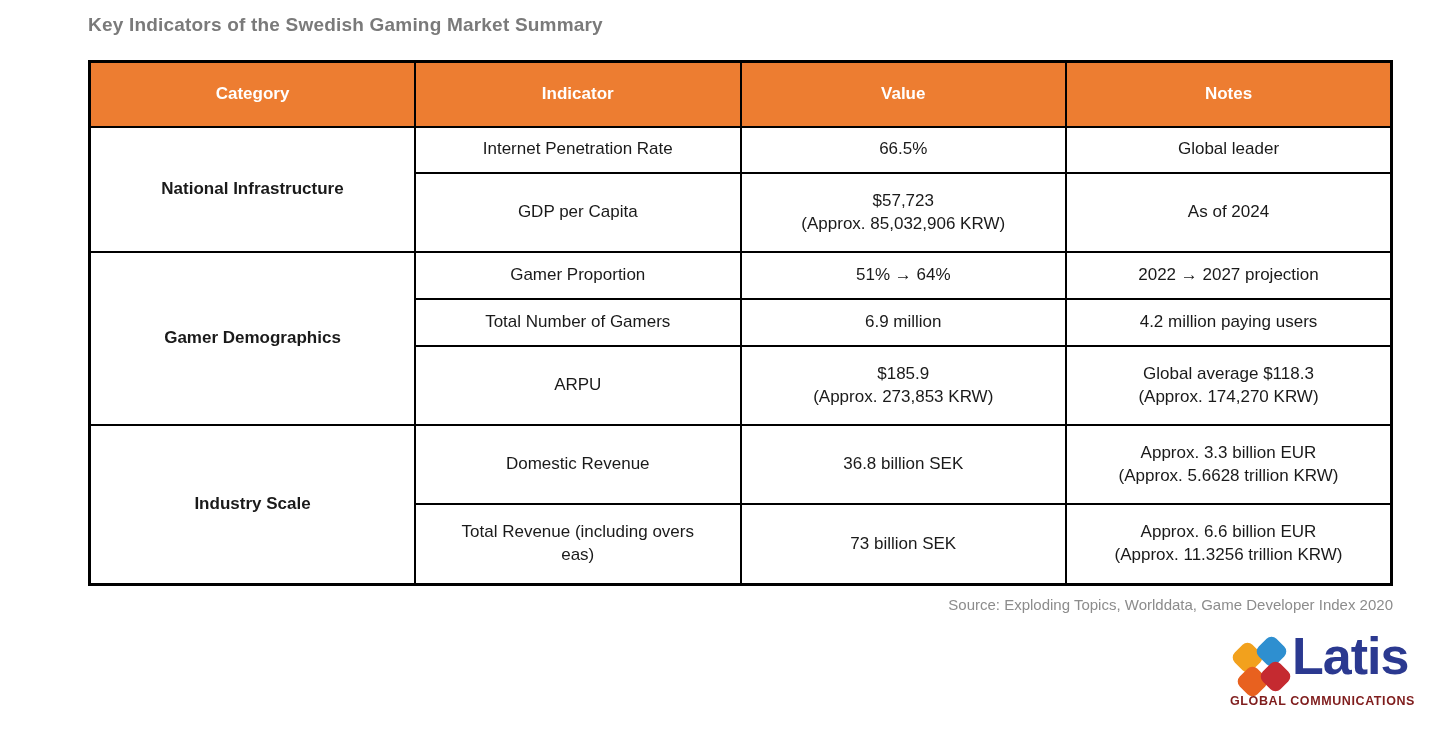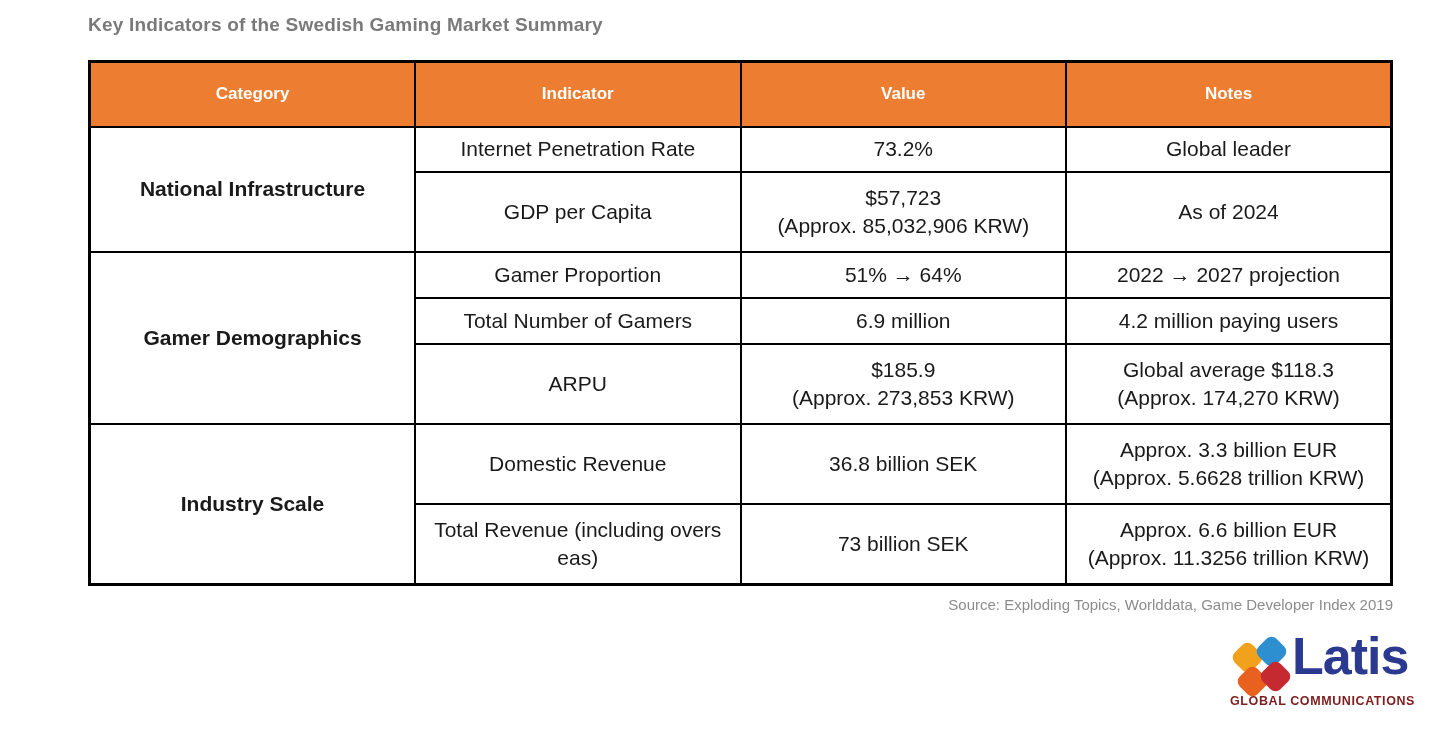--- a/index.html
+++ b/index.html
@@ -26,21 +26,21 @@
     left: 88px; top: 60px;
     width: 1305px; height: 526px;
     border-collapse: collapse;
     table-layout: fixed;
   }
   table.kpi col { width: 25%; }
   table.kpi th, table.kpi td {
     border: 2px solid #000;
     text-align: center;
     vertical-align: middle;
-    font-size: 21px;
+    font-size: 17px;
     color: #1a1a1a;
     padding: 4px 10px;
     line-height: 1.35;
   }
   table.kpi { border: 3px solid #000; }
   table.kpi thead tr { height: 65px; }
   table.kpi thead th {
     background: #ED7D31;
     color: #ffffff;
     font-weight: bold;
@@ -119,21 +119,21 @@
         <th>Category</th>
         <th>Indicator</th>
         <th>Value</th>
         <th>Notes</th>
       </tr>
     </thead>
     <tbody>
       <tr>
         <td class="category" rowspan="2">National Infrastructure</td>
         <td class="indicator">Internet Penetration Rate</td>
-        <td class="multiline">73.2%</td>
+        <td class="multiline">66.5%</td>
         <td class="multiline">Global leader</td>
       </tr>
       <tr>
         <td class="indicator">GDP per Capita</td>
         <td class="multiline">$57,723
 (Approx. 85,032,906 KRW)</td>
         <td class="multiline">As of 2024</td>
       </tr>
       <tr>
         <td class="category" rowspan="3">Gamer Demographics</td>
@@ -163,21 +163,21 @@
       <tr>
         <td class="indicator">Total Revenue (including overs
 eas)</td>
         <td class="multiline">73 billion SEK</td>
         <td class="multiline">Approx. 6.6 billion EUR
 (Approx. 11.3256 trillion KRW)</td>
       </tr>
     </tbody>
   </table>
 
-  <div class="source">Source: Exploding Topics, Worlddata, Game Developer Index 2019</div>
+  <div class="source">Source: Exploding Topics, Worlddata, Game Developer Index 2020</div>
 
   <div class="logo">
     <div class="logo-mark">
       <div class="diamond d-amber"></div>
       <div class="diamond d-blue"></div>
       <div class="diamond d-orange"></div>
       <div class="diamond d-red"></div>
     </div>
     <div class="logo-text">Latis</div>
     <div class="logo-tagline">GLOBAL COMMUNICATIONS</div>

